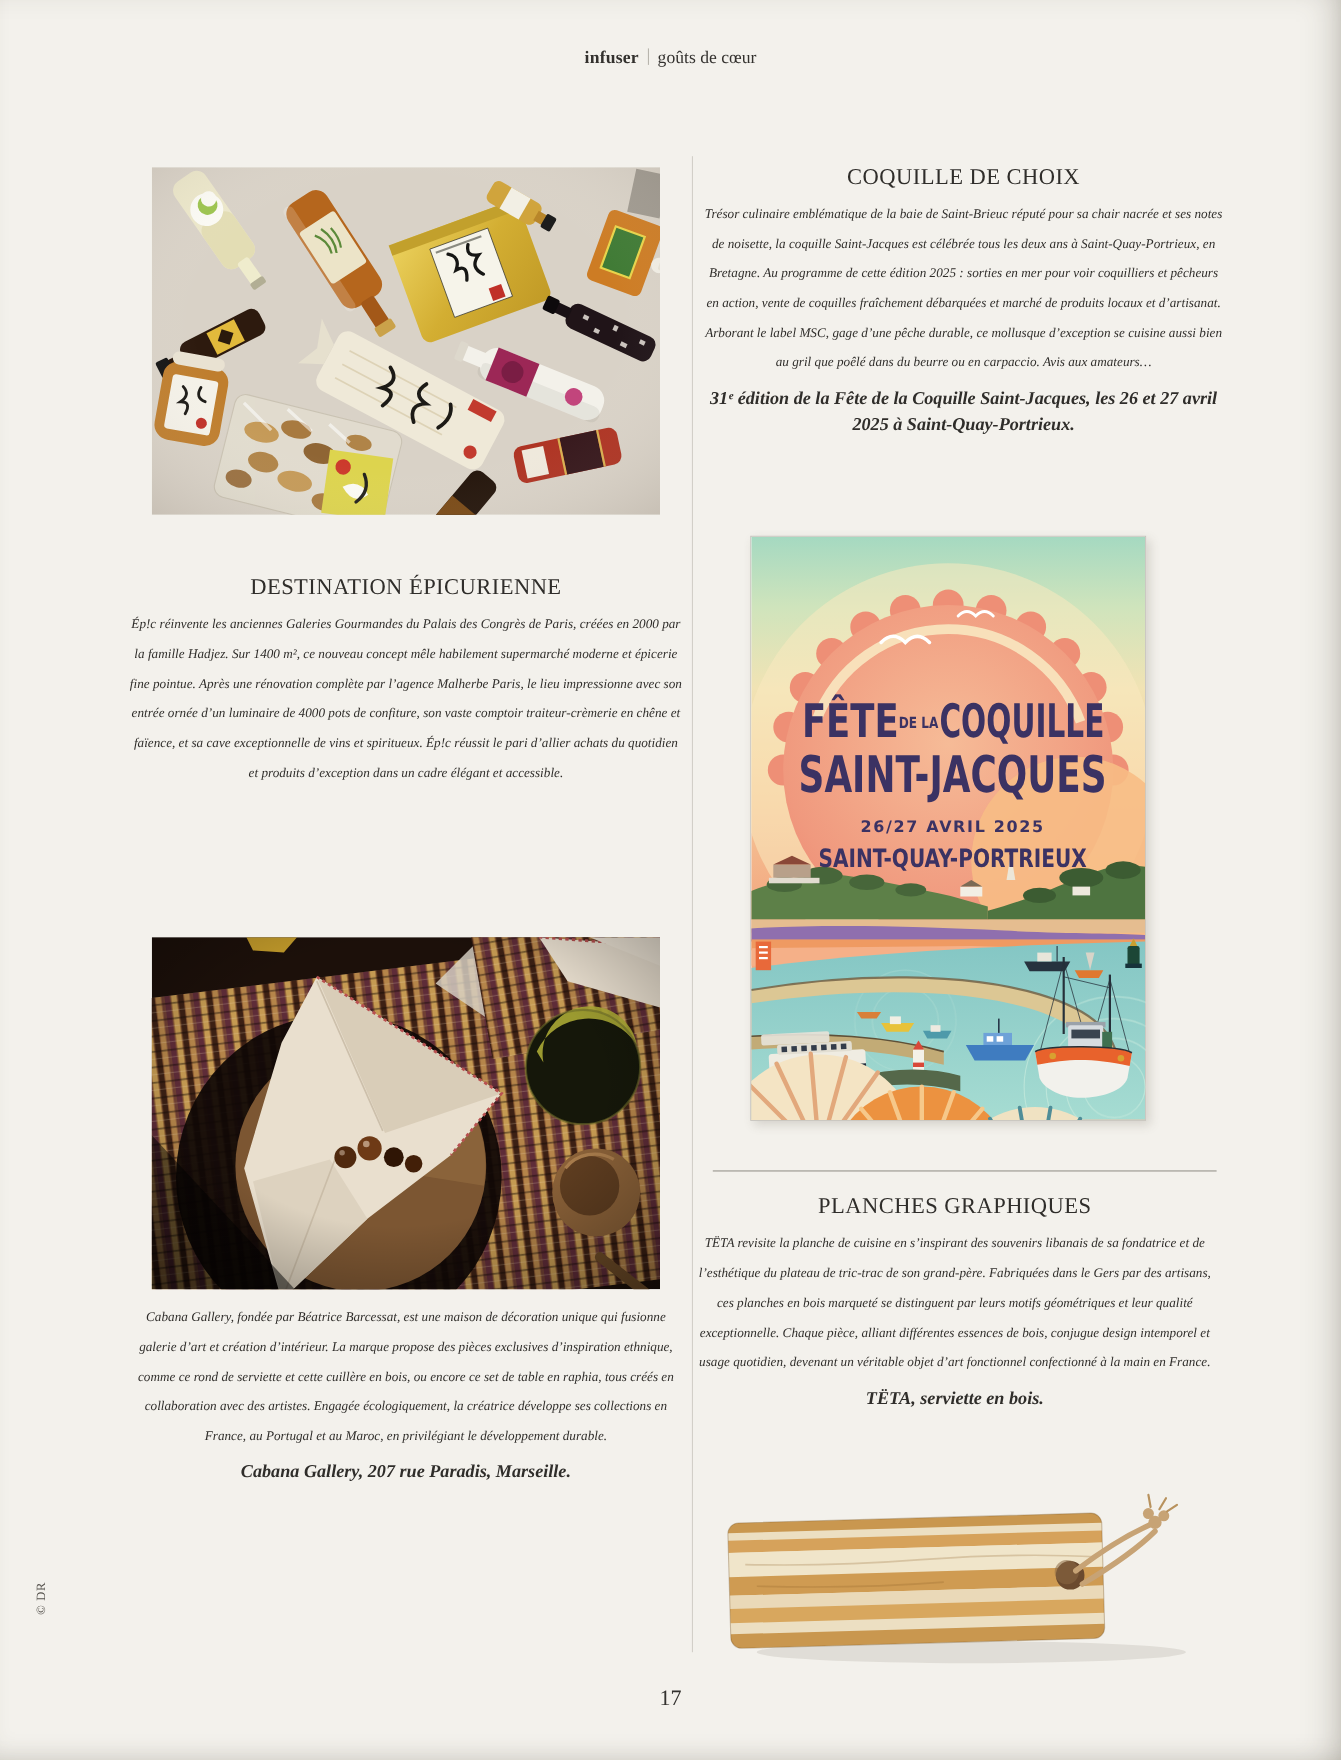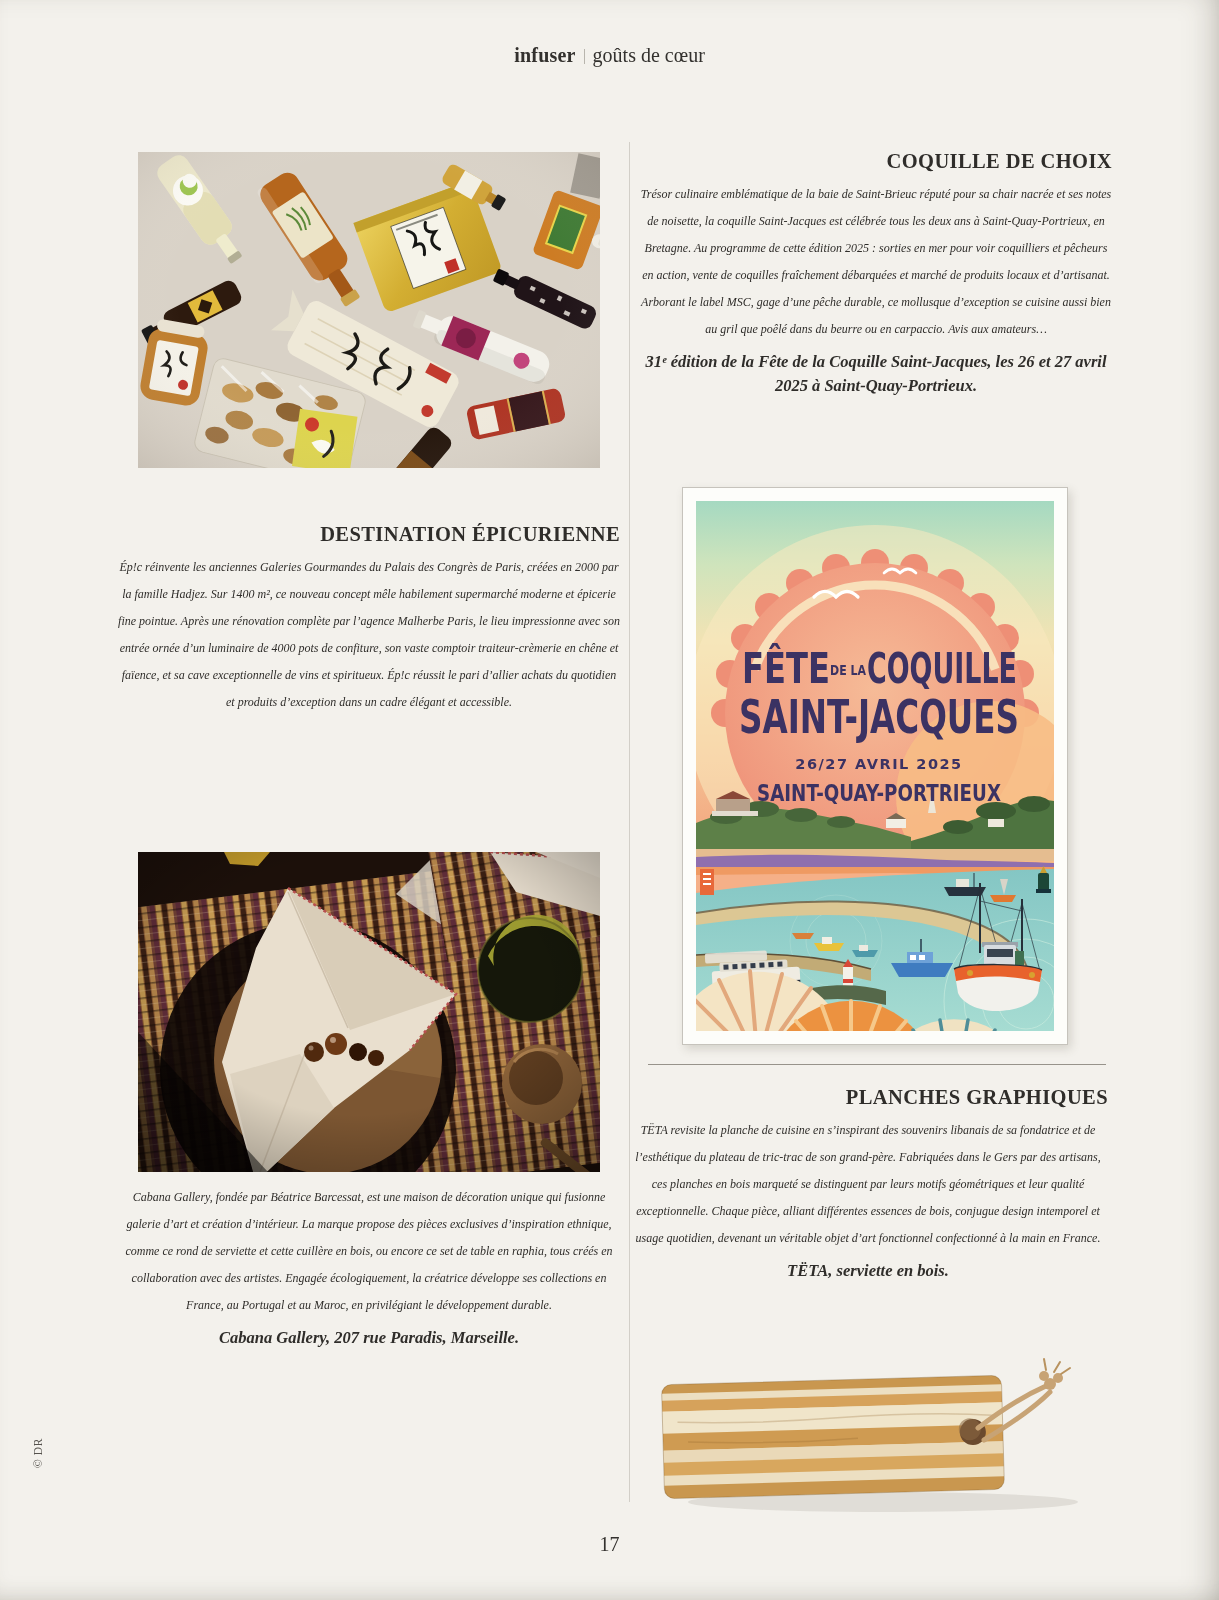--- a/index.html
+++ b/index.html
@@ -1,29 +1,29 @@
 <!DOCTYPE html>
 <html><head>
 <meta charset="utf-8">
 <style>
   html,body{margin:0;padding:0;background:#e6e4df;}
   .page{position:relative;width:1219px;height:1600px;margin:0 auto;background:#f3f1ec;
         font-family:"Liberation Serif",serif;color:#2f2d2a;overflow:hidden;
         box-shadow:inset -20px 0 34px -20px rgba(70,62,50,.35), inset 0 -16px 26px -18px rgba(70,62,50,.22);}
-  .masthead{position:absolute;top:44px;left:0;right:0;text-align:center;font-size:20px;color:#33312e;}
+  .masthead{position:absolute;top:44px;left:0;right:0;text-align:center;font-size:16px;color:#33312e;}
   .masthead .brand{font-weight:bold;letter-spacing:.2px;}
   .masthead .sep{display:inline-block;width:1px;height:15px;background:#b8b5ad;margin:0 8px;vertical-align:-2px;}
   .article{position:absolute;text-align:center;}
-  .art-title{margin:0 0 8px;font-size:20.5px;font-weight:bold;letter-spacing:.4px;text-align:right;}
+  .art-title{margin:0 0 8px;font-size:20.5px;font-weight:normal;letter-spacing:.4px;}
   .art-body{margin:0;font-size:12px;line-height:27px;font-style:italic;}
   .art-caption{margin:7px 0 0;font-size:16.5px;line-height:24px;font-weight:bold;font-style:italic;}
   .photo{position:absolute;margin:0;}
   .photo svg{display:block;}
   .poster-frame{position:absolute;left:682px;top:487px;background:#fdfdfa;border:1px solid #c6c3bc;
-                padding:13px;box-shadow:3px 4px 9px rgba(80,70,55,.18);}
+                box-shadow:3px 4px 9px rgba(80,70,55,.18);}
   .vrule{position:absolute;left:629px;top:142px;width:1px;height:1360px;background:#d2cfc8;}
   .hrule{position:absolute;left:648px;top:1064px;width:458px;height:1px;background:#97938b;}
   .credit{position:absolute;left:32px;top:1468px;transform:rotate(-90deg);transform-origin:left top;
           font-size:11.5px;letter-spacing:.6px;color:#55524d;white-space:nowrap;}
   .pagenum{position:absolute;left:0;right:0;top:1533px;text-align:center;font-size:20px;color:#33312e;}
 </style>
 </head>
 <body>
 
 <div class="page">

